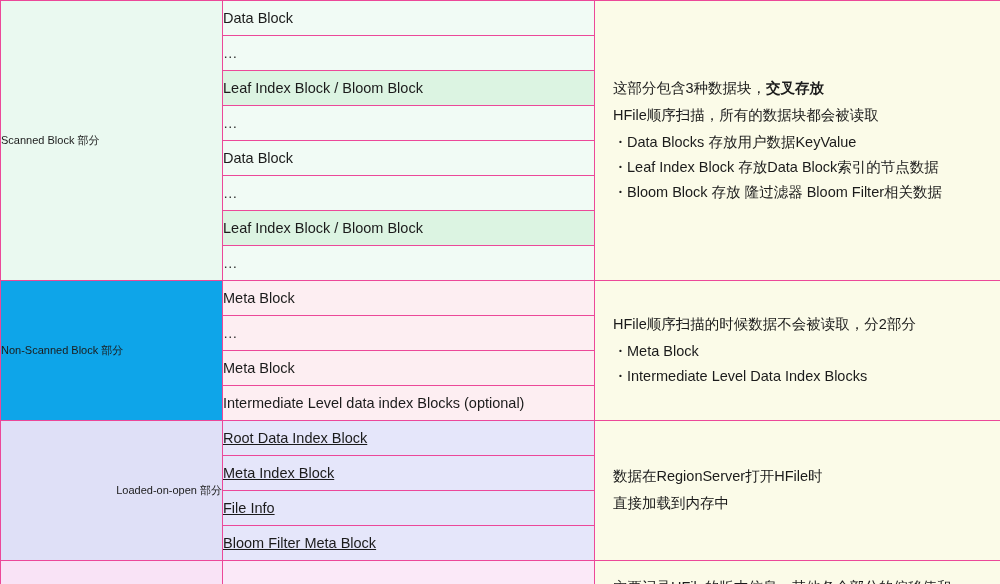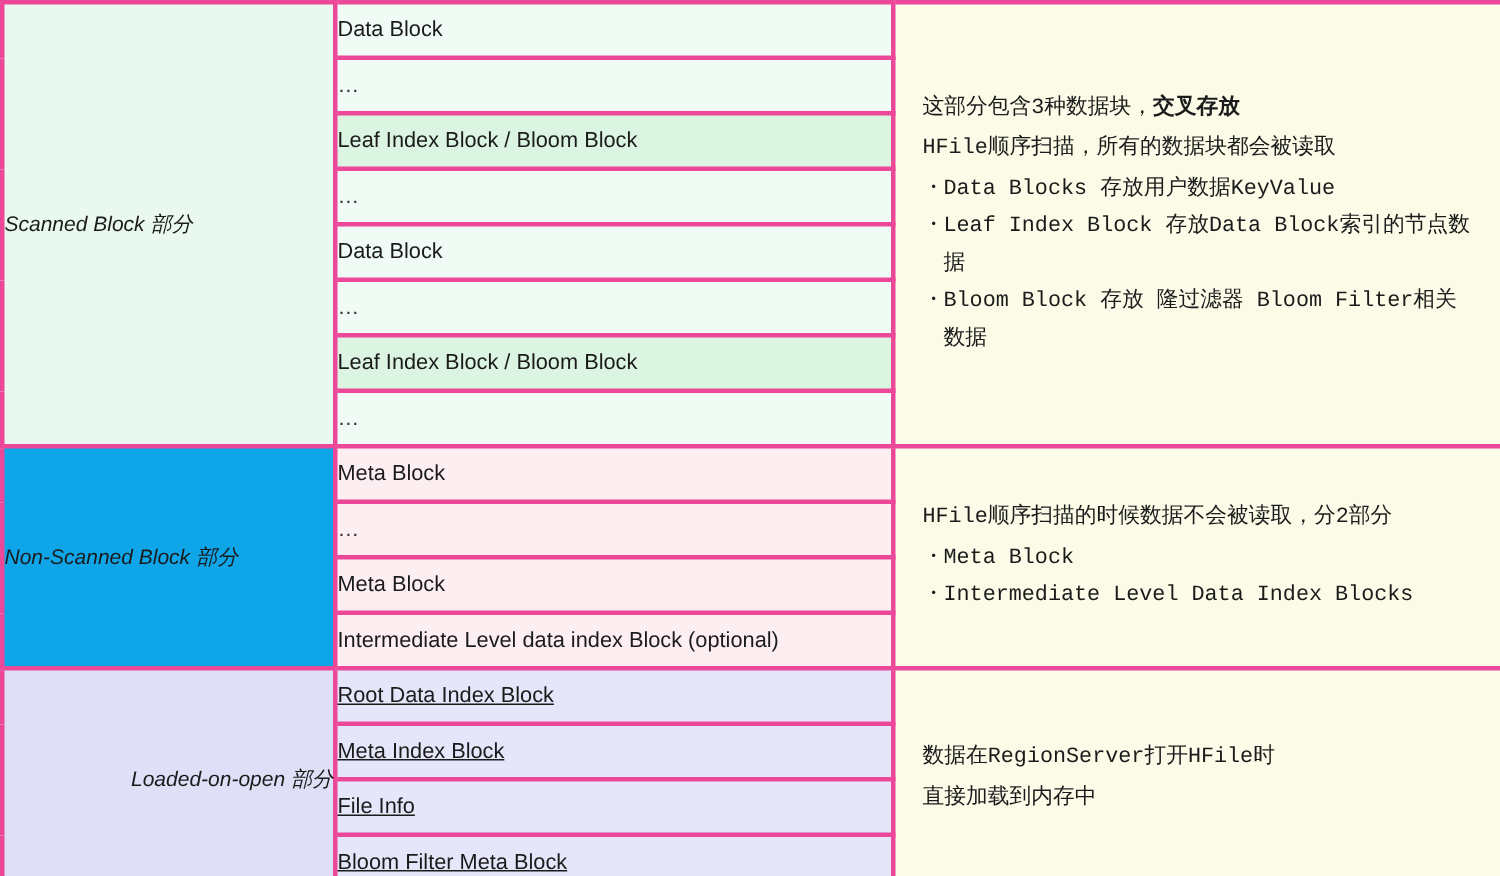--- a/index.html
+++ b/index.html
@@ -19,32 +19,31 @@
     box-sizing: border-box;
     overflow: hidden;
   }
   table.hfile {
     border-collapse: collapse;
     table-layout: fixed;
     width: 1000px;
     height: 584px;
   }
   table.hfile td {
-    border: 3px solid #ec4899;
+    border: 1px solid #ec4899;
     vertical-align: middle;
     padding: 0;
   }
   
   col.c-left   { width: 222px; }
   col.c-mid    { width: 372px; }
   col.c-right  { width: 406px; }
   .section-label {
-    font-size: 14px;
+    font-size: 11px;
     padding-left: 20px;
-    font-style: italic;
   }
   .block-row {
     font-size: 14.5px;
     padding-left: 18px;
     height: 34px;
   }
   .ellipsis {
     font-size: 14.5px;
     padding-left: 18px;
     color: #333;
@@ -61,21 +60,20 @@
   .bg-loaded-row     { background: #e5e6fa; text-decoration: underline; }
   .bg-trailer-left   { background: #f9e3f6; }
   .bg-trailer-row    { background: #fbe9f8; }
   .bg-note           { background: #fbfbe8; }
 
   .note {
     padding: 14px 18px;
     font-size: 14.5px;
     line-height: 1.72;
     color: #1b1b1b;
-    font-family: Liberation Mono, monospace;
   }
   .note .bold { font-weight: bold; }
   .note ul {
     margin: 0;
     padding: 0;
     list-style: none;
   }
   .note li {
     padding-left: 14px;
     position: relative;
@@ -178,21 +176,21 @@
           <span>…</span>
         </td>
       </tr>
       <tr>
         <td class="bg-nonscanned-row block-row">
           <span>Meta Block</span>
         </td>
       </tr>
       <tr>
         <td class="bg-nonscanned-row block-row">
-          <span>Intermediate Level data index Block (optional)</span>
+          <span>Intermediate Level data index Blocks (optional)</span>
         </td>
       </tr>
 
       <tr>
         <td class="bg-loaded-left section-label" rowspan="4">
           <span>Loaded-on-open 部分</span>
         </td>
         <td class="bg-loaded-row block-row">
           <span>Root Data Index Block</span>
         </td>

